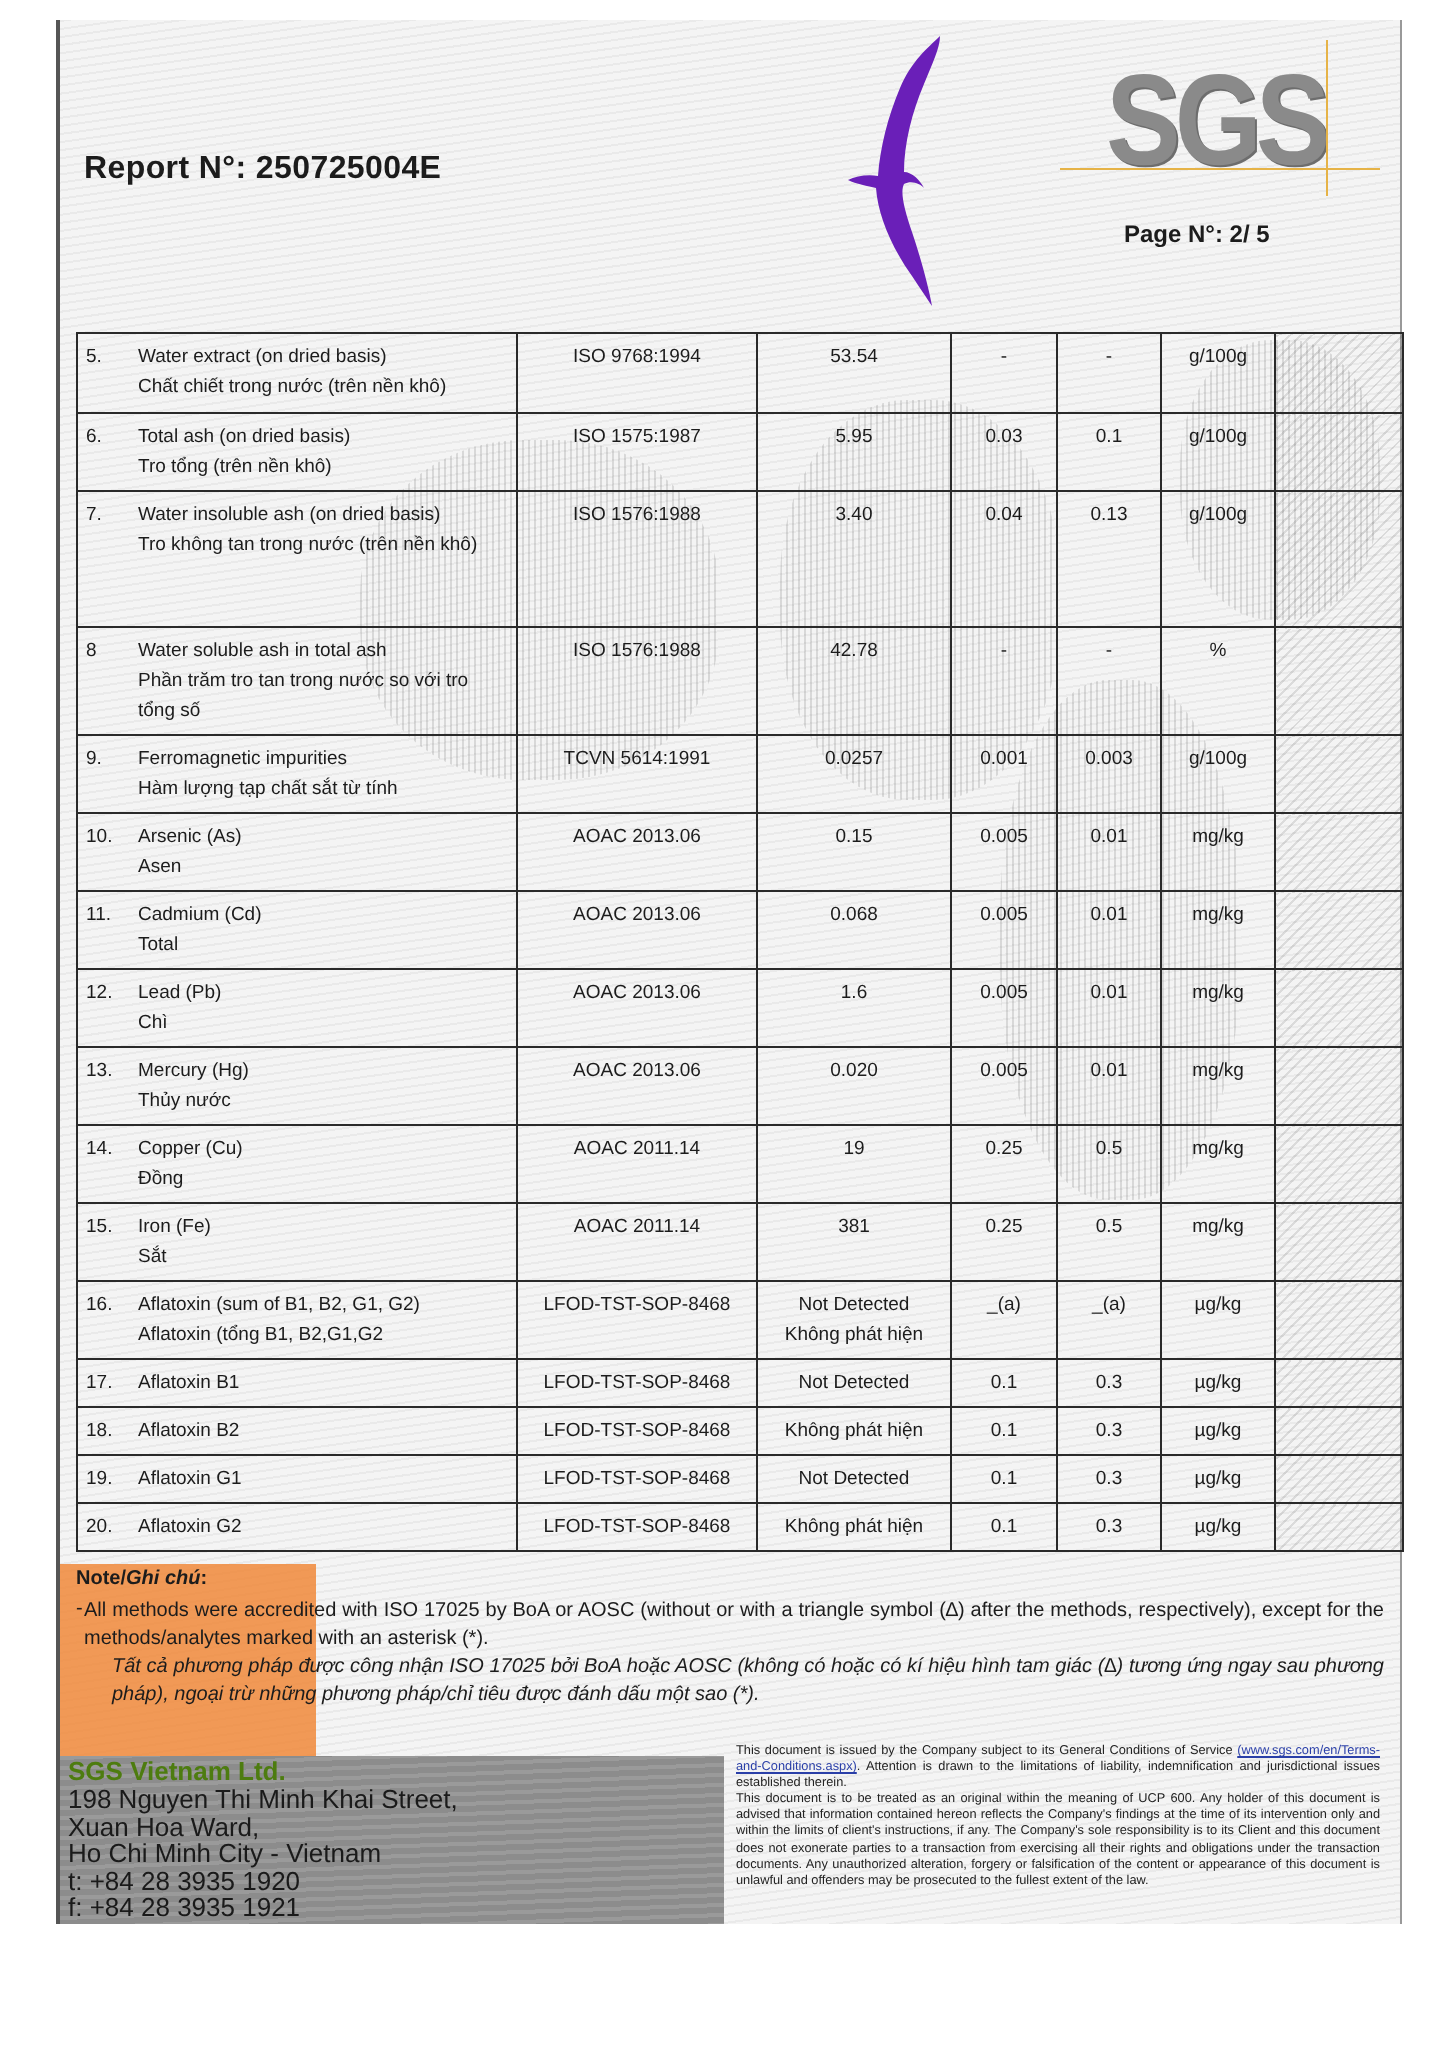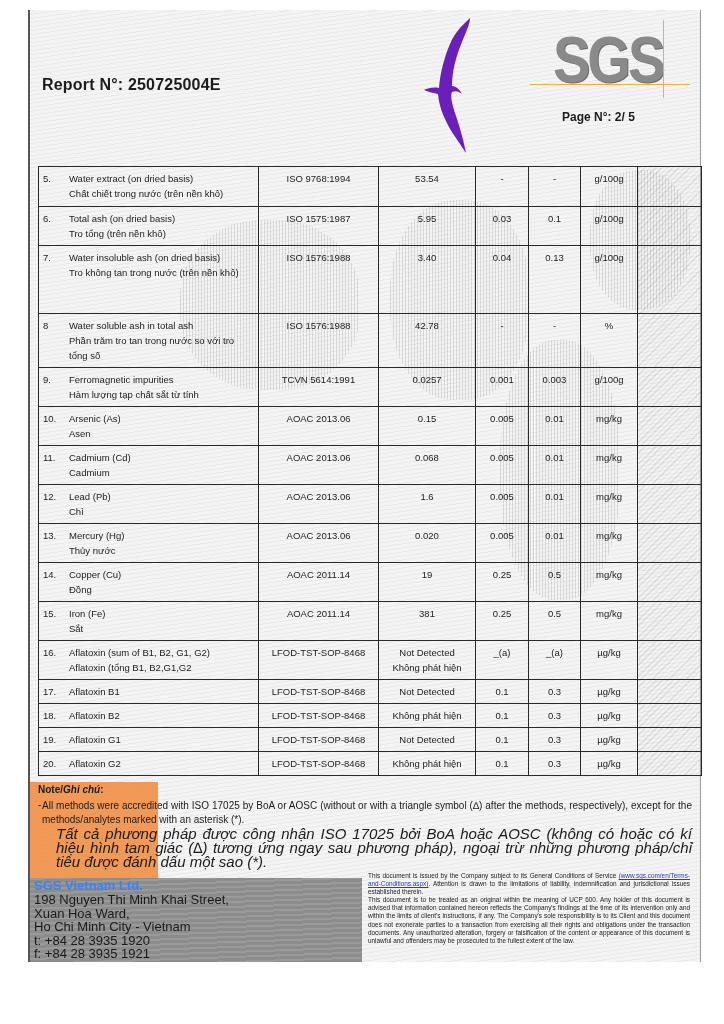--- a/index.html
+++ b/index.html
@@ -67,30 +67,30 @@
     background: #f0883a; opacity: 0.85;
   }
   .note-title { position: absolute; left: 38px; top: 784px; font-size: 10px; font-weight: bold; }
   .note-title i { font-style: italic; }
   .note-en {
     position: absolute; left: 42px; top: 799px; width: 650px;
     font-size: 10px; line-height: 14px; text-align: justify;
   }
   .note-vi {
     position: absolute; left: 56px; top: 827px; width: 636px;
-    font-size: 15px; line-height: 14px; font-style: italic; text-align: justify;
+    font-size: 10px; line-height: 14px; font-style: italic; text-align: justify;
   }
   .bullet { position: absolute; left: 38px; top: 799px; font-size: 10px; }
 
   .footer-grey {
     position: absolute; left: 30px; top: 878px; width: 332px; height: 84px;
     background: repeating-linear-gradient(178deg, #9a9a9a 0 2px, #8c8c8c 2px 5px);
   }
   .company {
-    position: absolute; left: 34px; top: 878px; font-size: 13px; font-weight: bold; color: #3b82f6;
+    position: absolute; left: 34px; top: 878px; font-size: 13px; font-weight: bold; color: #4d7c0f;
   }
   .addr {
     position: absolute; left: 34px; top: 893px; font-size: 13px; line-height: 13.5px; color: #1a1a1a;
   }
   .legal {
     position: absolute; left: 368px; top: 872px; width: 322px;
     font-size: 6.4px; line-height: 8.1px; text-align: justify; color: #222;
   }
   .legal a { color: #2a3fa8; text-decoration: underline; }
 </style>
@@ -175,21 +175,21 @@
       <tr style="height: 38px;">
         <td class="param"><span class="pnum">10.</span><span class="main-ind">Arsenic (As)</span><span class="sub">Asen</span></td>
         <td class="center"><span>AOAC 2013.06</span></td>
         <td class="center"><span>0.15</span></td>
         <td class="center"><span>0.005</span></td>
         <td class="center"><span>0.01</span></td>
         <td class="center"><span>mg/kg</span></td>
         <td class="hatch"></td>
       </tr>
       <tr style="height: 38px;">
-        <td class="param"><span class="pnum">11.</span><span class="main-ind">Cadmium (Cd)</span><span class="sub">Cadmium</span></td>
+        <td class="param"><span class="pnum">11.</span><span class="main-ind">Cadmium (Cd)</span><span class="sub">Total</span></td>
         <td class="center"><span>AOAC 2013.06</span></td>
         <td class="center"><span>0.068</span></td>
         <td class="center"><span>0.005</span></td>
         <td class="center"><span>0.01</span></td>
         <td class="center"><span>mg/kg</span></td>
         <td class="hatch"></td>
       </tr>
       <tr style="height: 38px;">
         <td class="param"><span class="pnum">12.</span><span class="main-ind">Lead (Pb)</span><span class="sub">Chì</span></td>
         <td class="center"><span>AOAC 2013.06</span></td>

